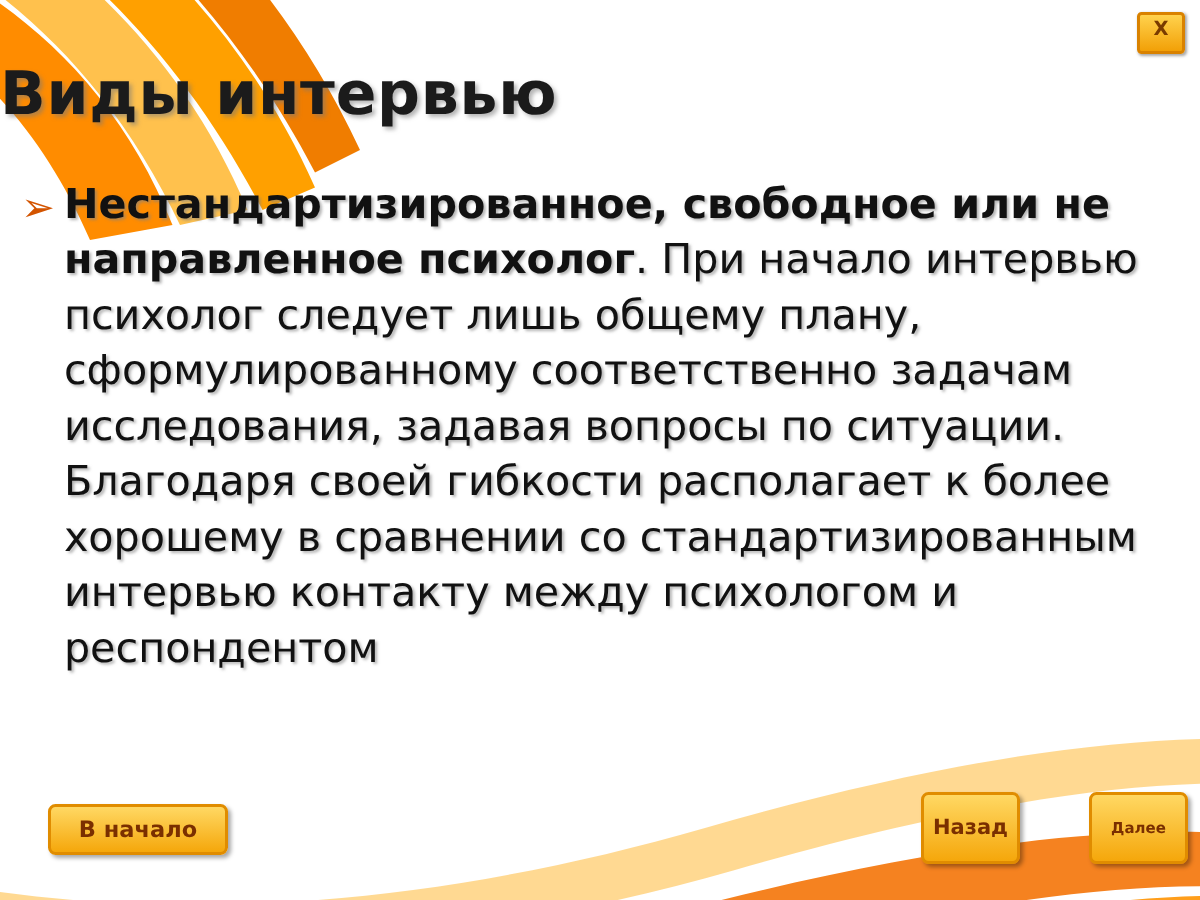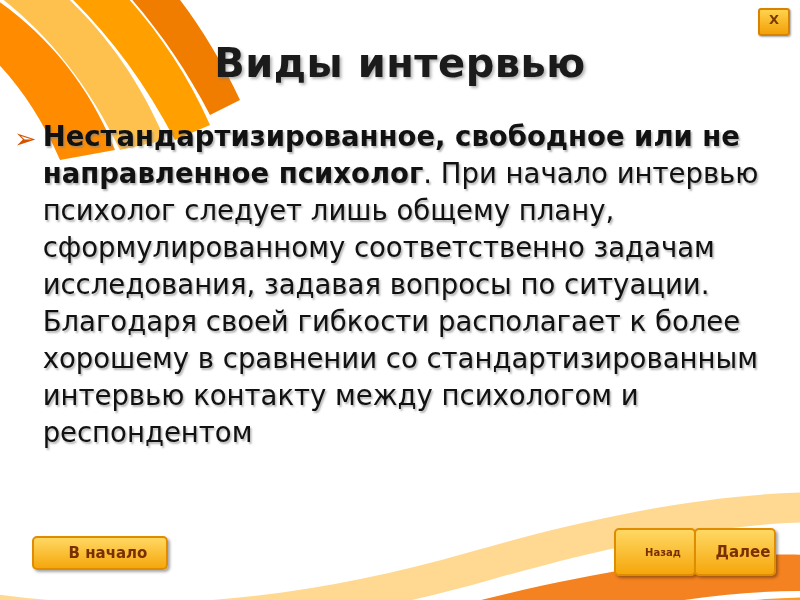--- a/index.html
+++ b/index.html
@@ -58,21 +58,20 @@
     box-shadow: 1px 1px 2px rgba(0,0,0,0.35);
     cursor: pointer;
   }
 
   
   .title {
     position: absolute;
     left: 0;
     top: 40px;
     width: 800px;
-    text-align: center;
     font-size: 40px;
     font-weight: bold;
     color: #1b1b1b;
     text-shadow: 2px 2px 3px rgba(120,120,120,0.55);
     letter-spacing: 0.5px;
   }
 
   
   .body-block {
     position: absolute;
@@ -111,42 +110,41 @@
     color: #7a2f00;
     font-family: "DejaVu Sans", sans-serif;
     font-weight: bold;
     text-align: left;
     box-shadow: 2px 2px 3px rgba(0,0,0,0.35);
     cursor: pointer;
     display: flex;
     align-items: center;
     justify-content: center;
     line-height: 15px;
-    padding-left: 16px;
   }
   .btn-home {
     left: 32px;
     top: 536px;
     width: 116px;
     height: 30px;
     font-size: 15px;
   }
   .btn-back {
     left: 614px;
     top: 528px;
     width: 62px;
     height: 44px;
-    font-size: 10px;
+    font-size: 14px;
   }
   .btn-next {
-    left: 694px;
+    left: 726px;
     top: 528px;
     width: 62px;
     height: 44px;
-    font-size: 15px;
+    font-size: 10px;
   }
 </style>
 </head>
 <body>
 
 <div class="slide">
 
   <svg class="deco deco-top-left" viewBox="0 0 420 330">
     <path d="M-20,-10 C 120,40 250,120 330,260 L 420,330 L -20,330 Z" fill="#ffffff"></path>
     <path d="M-30,-40 C 90,10 210,100 280,250 L 250,265 C 180,130 70,40 -40,0 Z" fill="#f07d00"></path>

